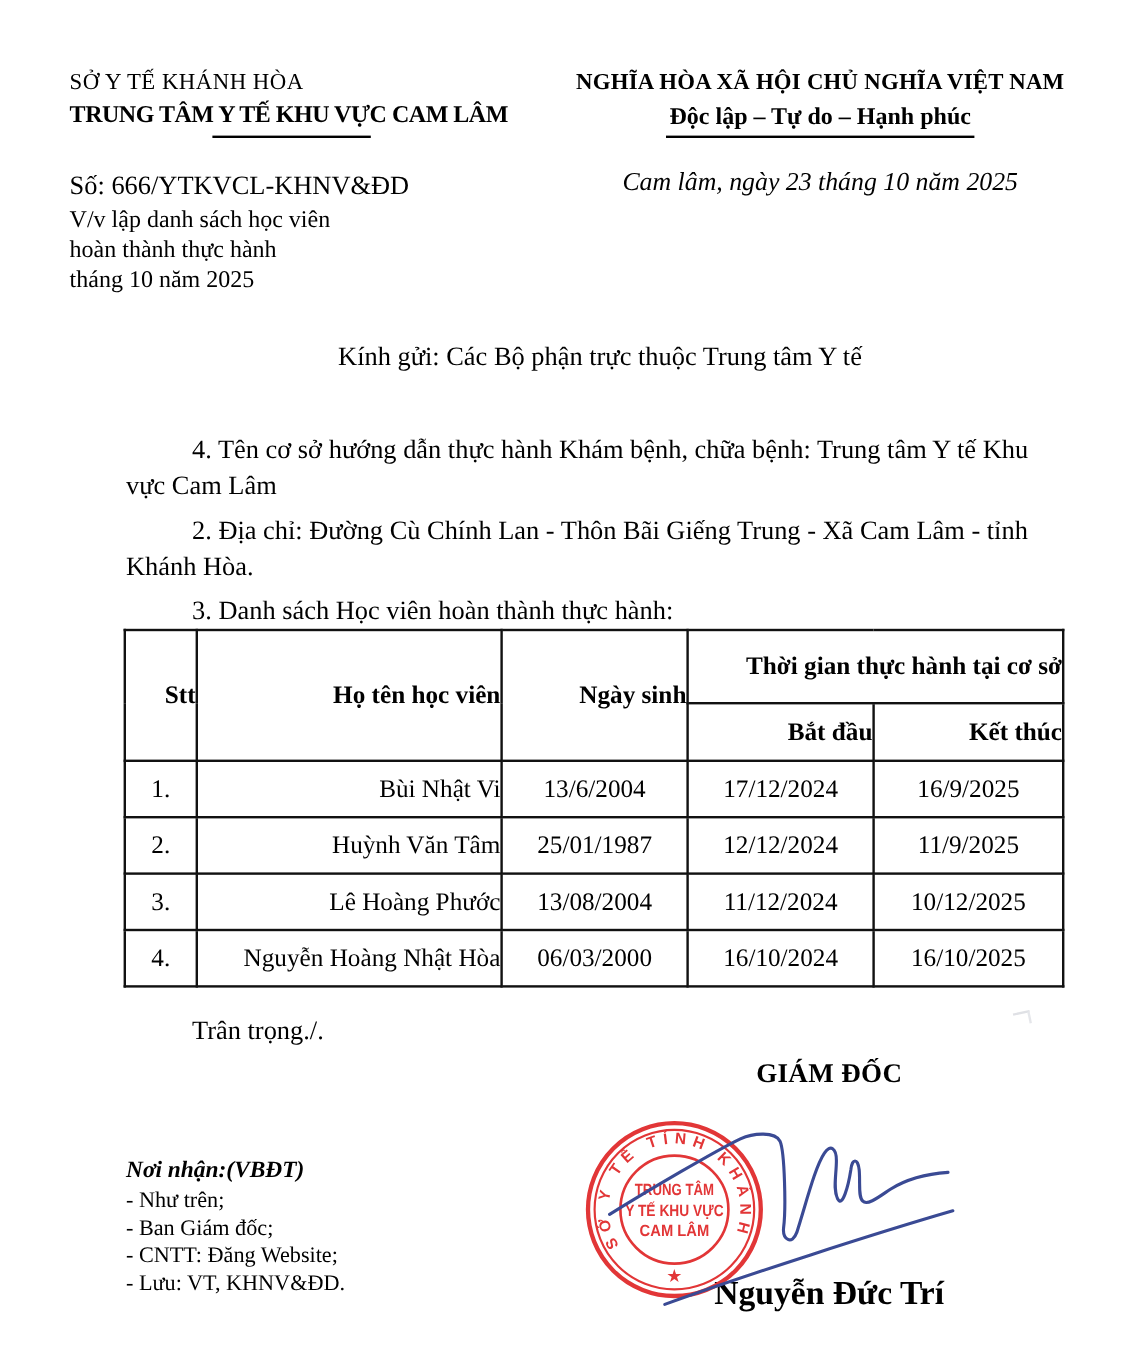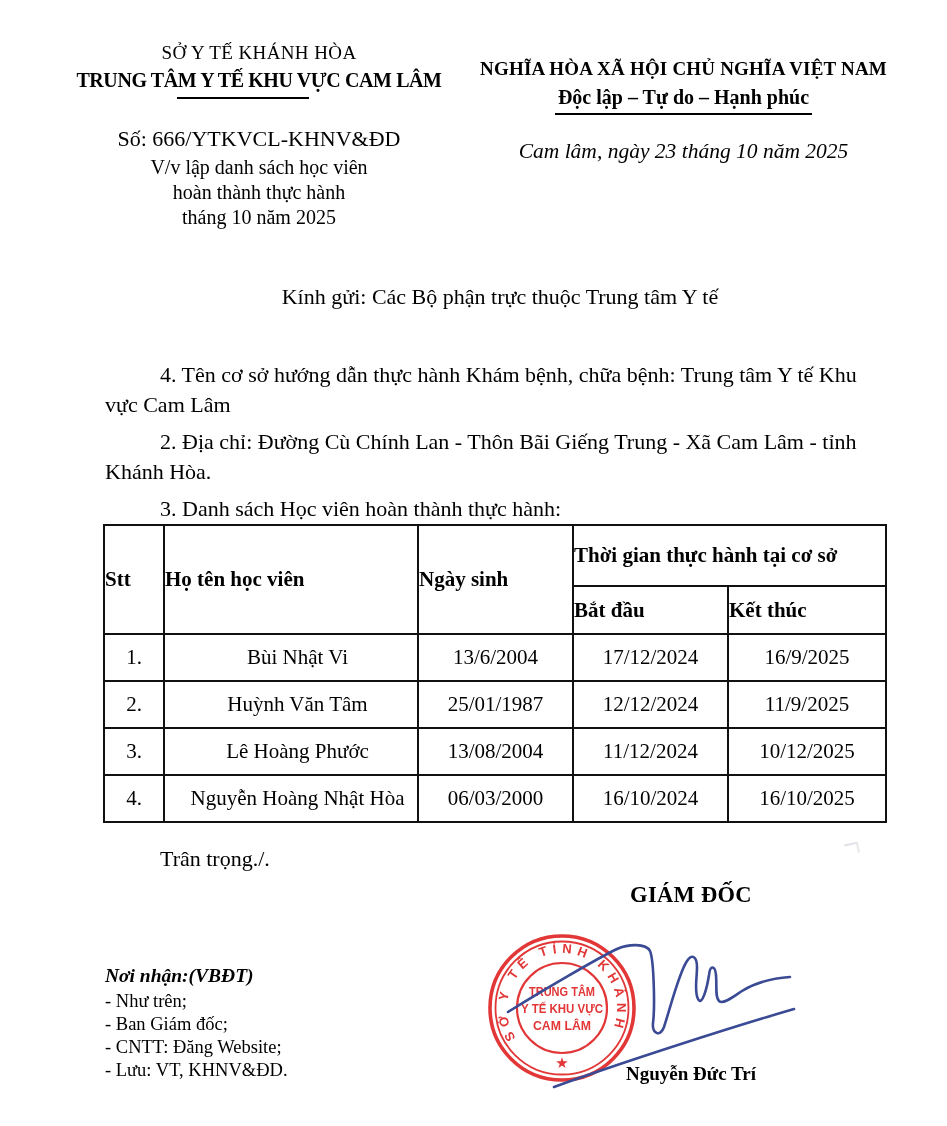--- a/index.html
+++ b/index.html
@@ -7,22 +7,22 @@
     position: relative;
     width: 947px;
     height: 1126px;
     background: #ffffff;
     color: #000000;
     font-family: "Liberation Serif", serif;
     overflow: hidden;
   }
   
   .header-left {
-    position: absolute; left: 58px; top: 41px; width: 402px;
-    text-align: center; line-height: 1.25;
+    position: absolute; left: 58px; top: 57px; width: 402px;
+    line-height: 1.25;
   }
   .parent-org { font-size: 19px; letter-spacing: .4px; }
   .org-name  { font-size: 20px; font-weight: bold; letter-spacing: -.4px; margin-top: 3px; }
   .org-underline {
     width: 132px; height: 2px; background: #000;
     margin: 4px auto 0 auto; transform: translateX(-16px);
   }
   .doc-number { font-size: 22px; margin-top: 26px; }
   .subject { font-size: 20px; line-height: 25px; margin-top: 3px; }
   .header-right {
@@ -47,37 +47,37 @@
   }
   
   .practice-table {
     position: absolute; left: 103px; top: 524px;
     border-collapse: collapse; table-layout: fixed; width: 782px;
     font-size: 21px;
   }
   .practice-table th, .practice-table td {
     border: 2px solid #111; padding: 0; background: #fff;
   }
-  .practice-table th { font-weight: bold; text-align: left; }
+  .practice-table th { font-weight: bold; text-align: right; }
   .row-group th { height: 59px; line-height: 27px; }
   .row-sub th { height: 46px; }
   .practice-table tbody td { height: 45px; text-align: center; }
-  .practice-table tbody td.cell-name { text-align: center; padding-left: 13px; }
+  .practice-table tbody td.cell-name { text-align: right; padding-left: 13px; }
   
   .closing { position: absolute; left: 105px; top: 846px; font-size: 22px; padding-left: 55px; }
   .recipients { position: absolute; left: 105px; top: 964px; line-height: 23px; }
   .recipients-heading { font-size: 19.5px; font-weight: bold; font-style: italic; margin-bottom: 3px; }
   .recipient-item { font-size: 18.5px; }
   .signer-title {
     position: absolute; left: 561px; top: 882px; width: 260px;
     text-align: center; font-size: 22.5px; font-weight: bold; letter-spacing: .3px;
   }
   .signer-name {
     position: absolute; left: 561px; top: 1063px; width: 260px;
-    text-align: center; font-size: 19px; font-weight: bold;
+    text-align: center; font-size: 28px; font-weight: bold;
   }
   .stamp-svg { position: absolute; left: 482px; top: 928px; z-index: 1; }
   .signature-svg { position: absolute; left: 470px; top: 928px; z-index: 2; }
   .stamp-ring-text { font-family: "Liberation Sans", sans-serif; font-weight: bold; font-size: 13px; }
   .stamp-center-text { font-family: "Liberation Sans", sans-serif; font-weight: bold; font-size: 13.5px; }
   .faint-mark {
     position: absolute; left: 845px; top: 843px; width: 12px; height: 9px;
     border-top: 2px solid #b9bcc6; border-right: 2px solid #c6c9d2;
     opacity: .45; transform: rotate(-12deg);
   }

